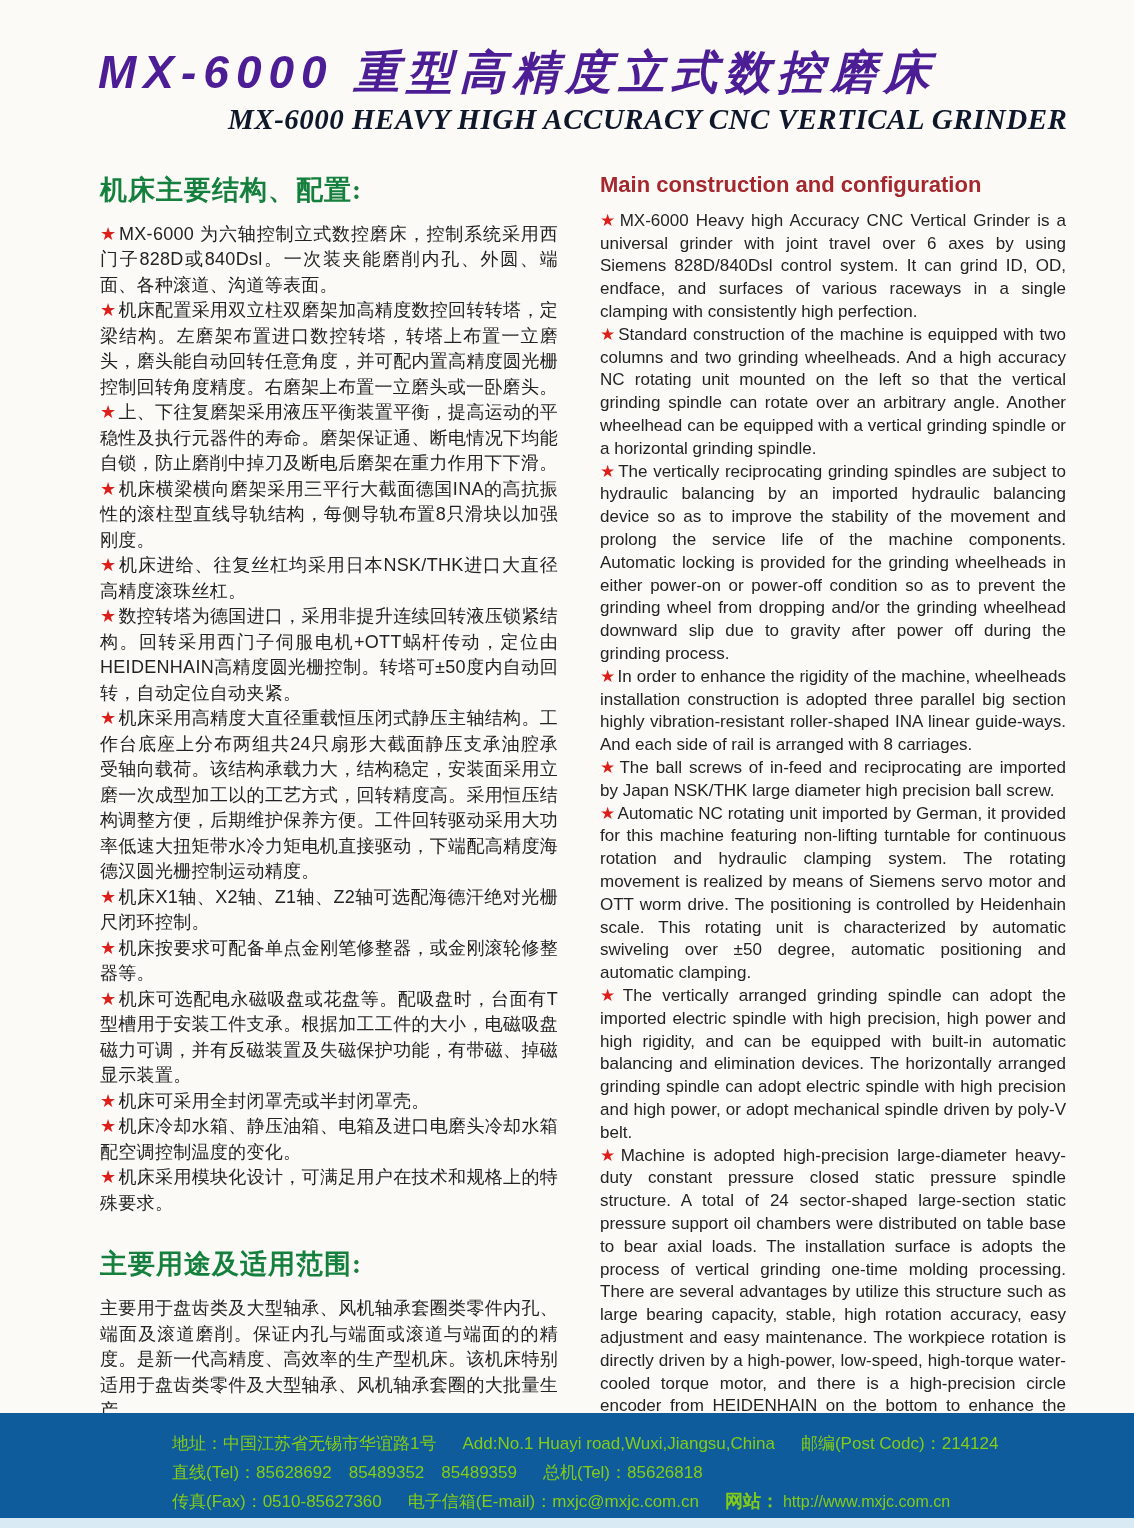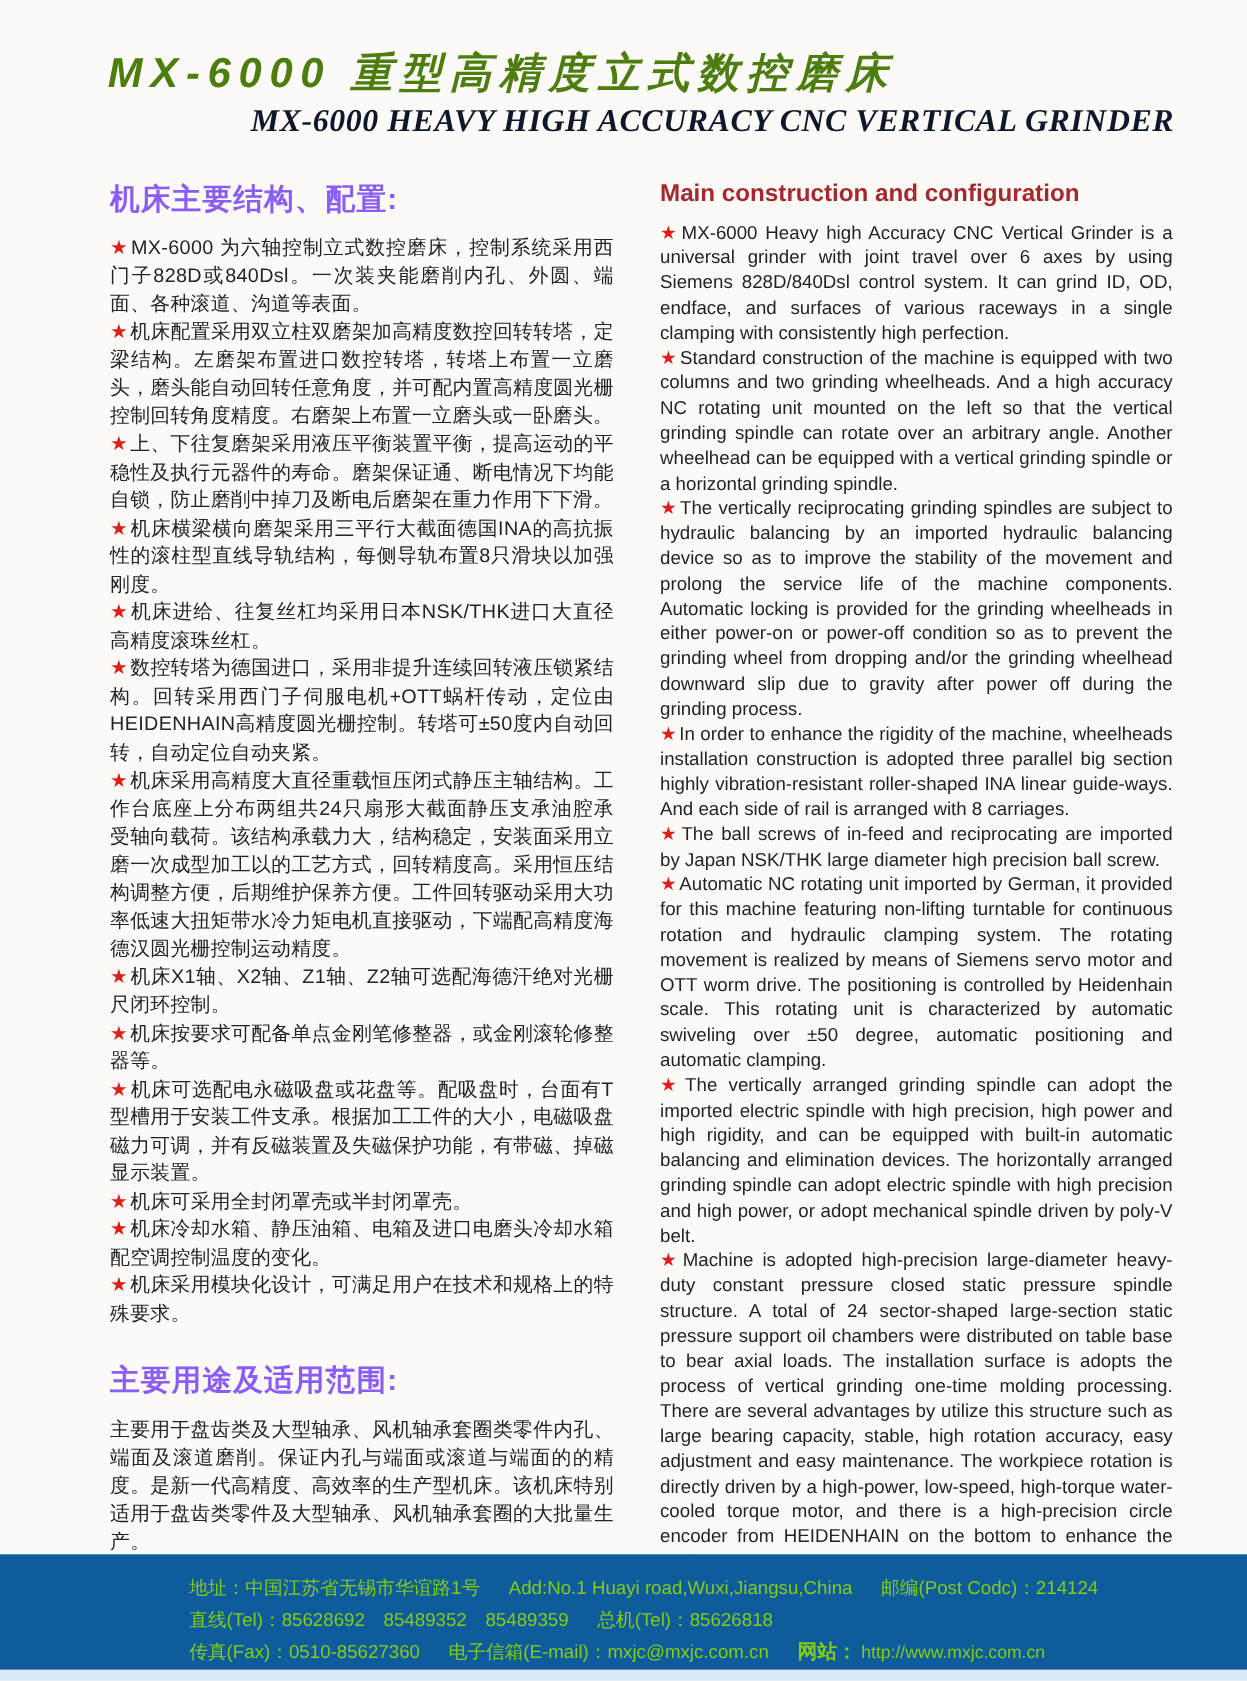--- a/index.html
+++ b/index.html
@@ -5,42 +5,42 @@
   html,body { margin:0; padding:0; }
   body { background:#e8e8e6; font-family:"Liberation Sans","DejaVu Sans",sans-serif; }
   .page {
     position:relative; width:1134px; height:1528px;
     background:#fbfaf7; overflow:hidden; margin:0 auto;
   }
   
   .title-block { padding:46px 68px 0 98px; }
   .main-title {
     font-style:italic; font-weight:bold;
-    font-size:38px; line-height:1.15;
-    color:#4d7c0f; letter-spacing:7px;
+    font-size:46px; line-height:1.15;
+    color:#4c1d95; letter-spacing:7px;
     white-space:nowrap;
   }
   .sub-title {
     font-family:"Liberation Serif","DejaVu Serif",serif;
     font-style:italic; font-weight:bold;
     font-size:29px; color:#0f172a;
     margin-top:4px; padding-left:130px;
     letter-spacing:0.5px; white-space:nowrap;
   }
   
   .columns {
     display:flex; gap:42px;
     padding:36px 68px 0 100px;
     box-sizing:border-box;
   }
   .col-left  { width:458px; flex:0 0 458px; }
   .col-right { width:466px; flex:0 0 466px; }
   .h-zh {
-    color:#8b5cf6; font-weight:bold; font-size:27px;
-    margin:0 0 14px 0; letter-spacing:1px;
+    color:#15803d; font-weight:bold; font-size:27px;
+    margin:0 0 14px 0; letter-spacing:1px;font-family:Liberation Serif, serif;
   }
   .h-en {
     color:#a5282e; font-weight:bold; font-size:22px;
     margin:0 0 12px 0;
   }
   .h-en-big {
     color:#a5282e; font-weight:bold; font-size:26px;
     margin:16px 0 6px 0;
   }
   .zh-body, .zh-body p.bullet {

